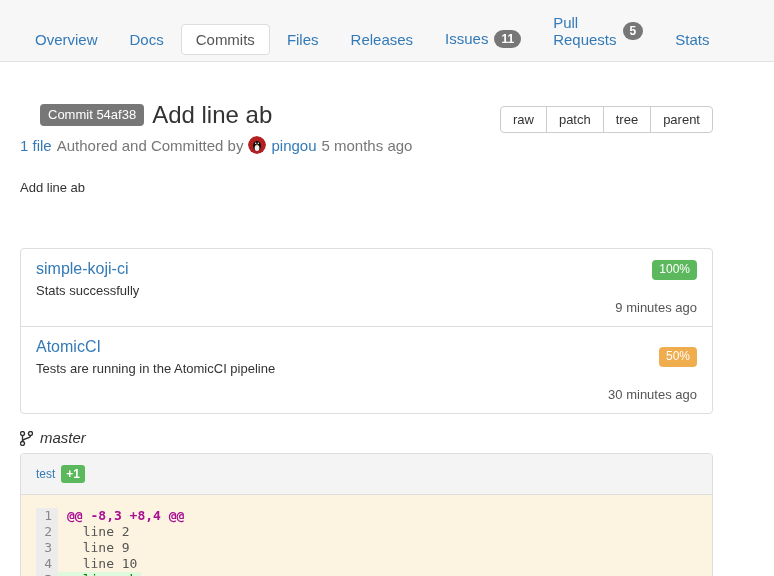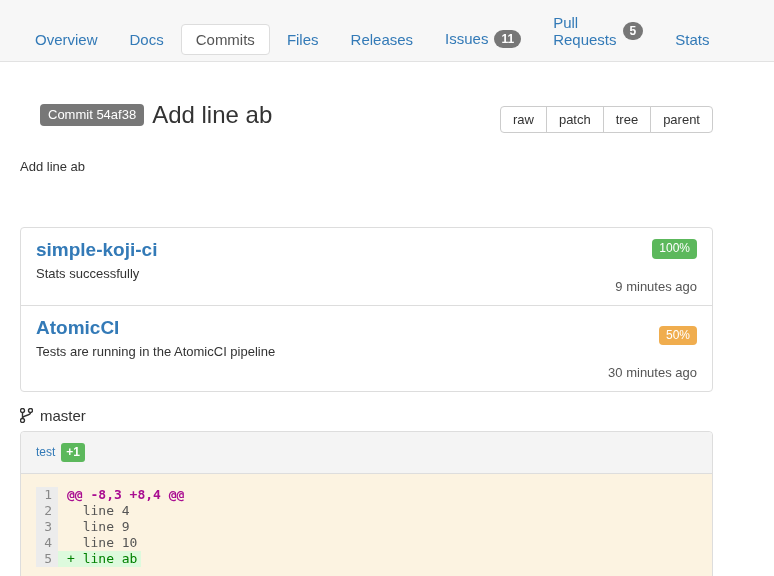--- a/index.html
+++ b/index.html
@@ -53,33 +53,33 @@
   }
   .btn:first-child { border-radius: 4px 0 0 4px; margin-left: 0; }
   .btn:last-child { border-radius: 0 4px 4px 0; }
 
   .commit-desc { margin-top: 26px; font-size: 13px; color: #333; }
 
   
   .ci-list { margin-top: 53px; border: 1px solid #ddd; border-radius: 4px; background: #fff; }
   .ci-item { display: flex; justify-content: space-between; align-items: flex-start; padding: 11px 15px; }
   .ci-item + .ci-item { border-top: 1px solid #ddd; }
-  .ci-name { color: #337ab7; font-size: 19px; display: inline-block; font-weight: bold; }
+  .ci-name { color: #337ab7; font-size: 16px; display: inline-block; }
   .ci-status { font-size: 13px; color: #333; margin-top: 5px; }
   .ci-right { text-align: right; }
   .pct-badge {
     color: #fff; font-weight: normal; font-size: 12px; padding: 2px 7px;
     border-radius: 4px; display: inline-block; line-height: 1.3;
   }
   .badge-success { background: #5cb85c; }
   .badge-warning { background: #f0ad4e; margin-top: 9px; }
   .ci-when { font-size: 13px; color: #555; margin-top: 20px; }
 
   
-  .branch-heading { margin: 15px 0 7px; font-size: 15px; color: #333; display: flex; align-items: center; gap: 7px; }
+  .branch-heading { margin: 15px 0 7px; font-size: 15px; color: #333; display: flex; align-items: flex-end; gap: 7px; font-style: italic; }
 
   
   .diff-panel { border: 1px solid #ddd; border-radius: 4px; }
   .diff-panel-header {
     background: #f4f4f4; padding: 11px 15px; border-bottom: 1px solid #ddd;
     border-radius: 4px 4px 0 0; display: flex; align-items: center; gap: 6px;
   }
   .file-link { color: #337ab7; font-size: 12px; }
   .added-badge {
     background: #5cb85c; color: #fff; font-size: 12px; font-weight: bold;
@@ -133,20 +133,34 @@
   </ul>
 </header>
 
 <main class="container">
 
   <div class="commit-header">
     <div>
       <div class="commit-title-line">
         <span class="commit-badge">Commit 54af38</span>
         <h2 class="commit-title">Add line ab</h2>
+      </div>
+      <div class="byline">
+        <a>1 file</a>
+        <span>Authored and Committed by</span>
+        <svg class="avatar" viewBox="0 0 18 18">
+          <circle cx="9" cy="9" r="9" fill="#b3201f"></circle>
+          <ellipse cx="9" cy="10" rx="4" ry="5" fill="#0d0d0d"></ellipse>
+          <ellipse cx="9" cy="12" rx="2.4" ry="3" fill="#f2f2f2"></ellipse>
+          <circle cx="7.7" cy="7.2" r="0.7" fill="#fff"></circle>
+          <circle cx="10.3" cy="7.2" r="0.7" fill="#fff"></circle>
+          <polygon points="8,8.6 10,8.6 9,10" fill="#e8a33d"></polygon>
+        </svg>
+        <a>pingou</a>
+        <span>5 months ago</span>
       </div>
     </div>
     <div class="btn-group">
       <button class="btn">raw</button>
       <button class="btn">patch</button>
       <button class="btn">tree</button>
       <button class="btn">parent</button>
     </div>
   </div>
 
@@ -190,21 +204,21 @@
       <a class="file-link">test</a>
       <span class="added-badge">+1</span>
     </div>
     <div class="diff-body">
       <div class="diff-line hunk">
         <span class="line-num">1</span>
         <span class="line-code">@@ -8,3 +8,4 @@</span>
       </div>
       <div class="diff-line context">
         <span class="line-num">2</span>
-        <span class="line-code">  line 4</span>
+        <span class="line-code">  line 2</span>
       </div>
       <div class="diff-line context">
         <span class="line-num">3</span>
         <span class="line-code">  line 9</span>
       </div>
       <div class="diff-line context">
         <span class="line-num">4</span>
         <span class="line-code">  line 10</span>
       </div>
       <div class="diff-line added">

